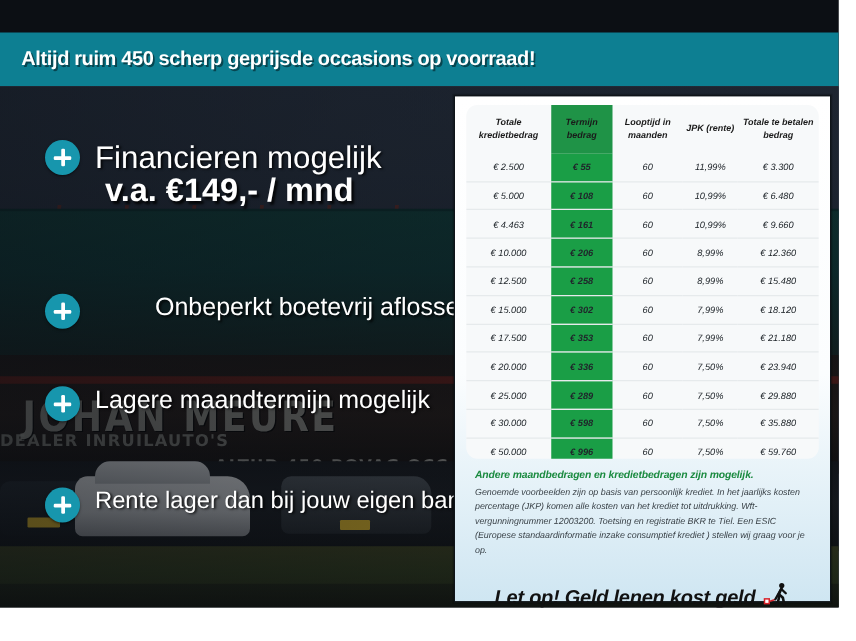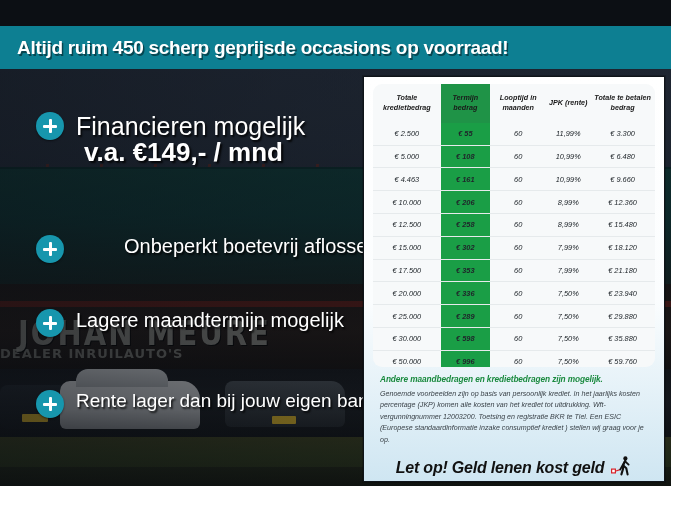--- a/index.html
+++ b/index.html
@@ -9,21 +9,21 @@
     position:absolute;left:0;top:0;width:671px;height:486px;
     background:#0c0f14;overflow:hidden;
   }
 
   
   .headline-bar{
     position:absolute;left:0;top:26px;width:671px;height:43px;
     background:#0d7f92;display:flex;align-items:center;
   }
   .headline-text{
-    color:#ffffff;font-weight:bold;font-size:19px;letter-spacing:-0.3px;
+    color:#ffffff;font-weight:bold;font-size:16px;letter-spacing:-0.3px;
     padding-left:17px;white-space:nowrap;
     text-shadow:1.5px 1.5px 0 rgba(0,0,0,0.45);
   }
 
   
   .photo{
     position:absolute;left:0;top:69px;width:671px;height:417px;
     background:#2a3342;overflow:hidden;
   }
   .sky{
@@ -164,21 +164,21 @@
 
   .note-title{
     position:absolute;left:16px;top:297px;width:272px;
     color:#1a8a3f;font-size:8.3px;font-weight:bold;letter-spacing:-0.1px;
   }
   .note-body{
     position:absolute;left:16px;top:312px;width:268px;
     color:#3a4248;font-size:7.1px;line-height:1.62;
   }
   .warn{
-    position:absolute;left:9px;top:376px;width:282px;height:29px;
+    position:absolute;left:9px;top:387px;width:282px;height:29px;
     display:flex;align-items:center;justify-content:center;
   }
   .warn-text{
     color:#111111;font-size:16px;font-weight:bold;white-space:nowrap;letter-spacing:-0.2px;
   }
   .warn-icon{margin-left:6px;display:inline-block;}
 </style>
 </head>
 <body>
 

